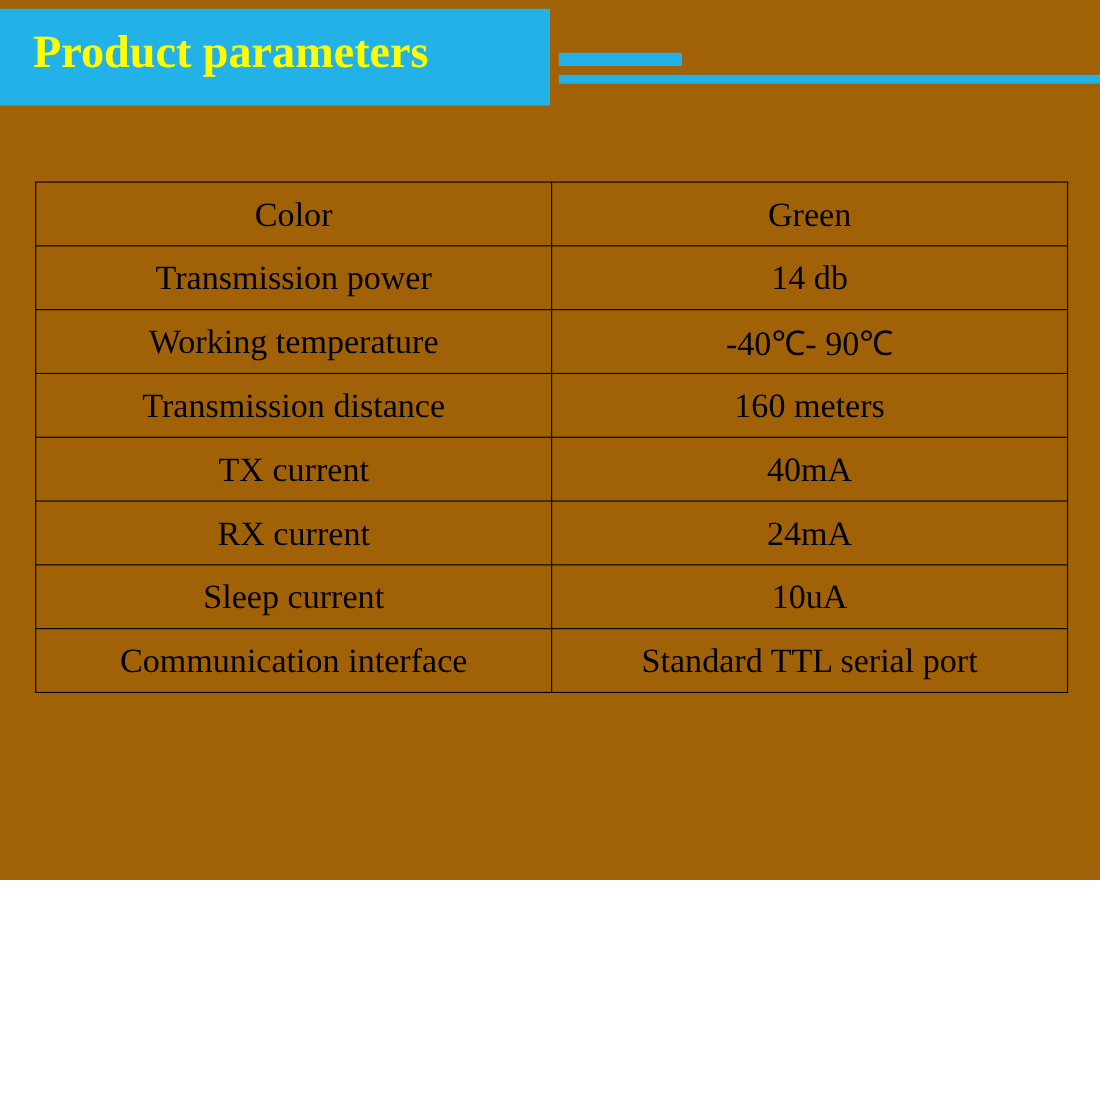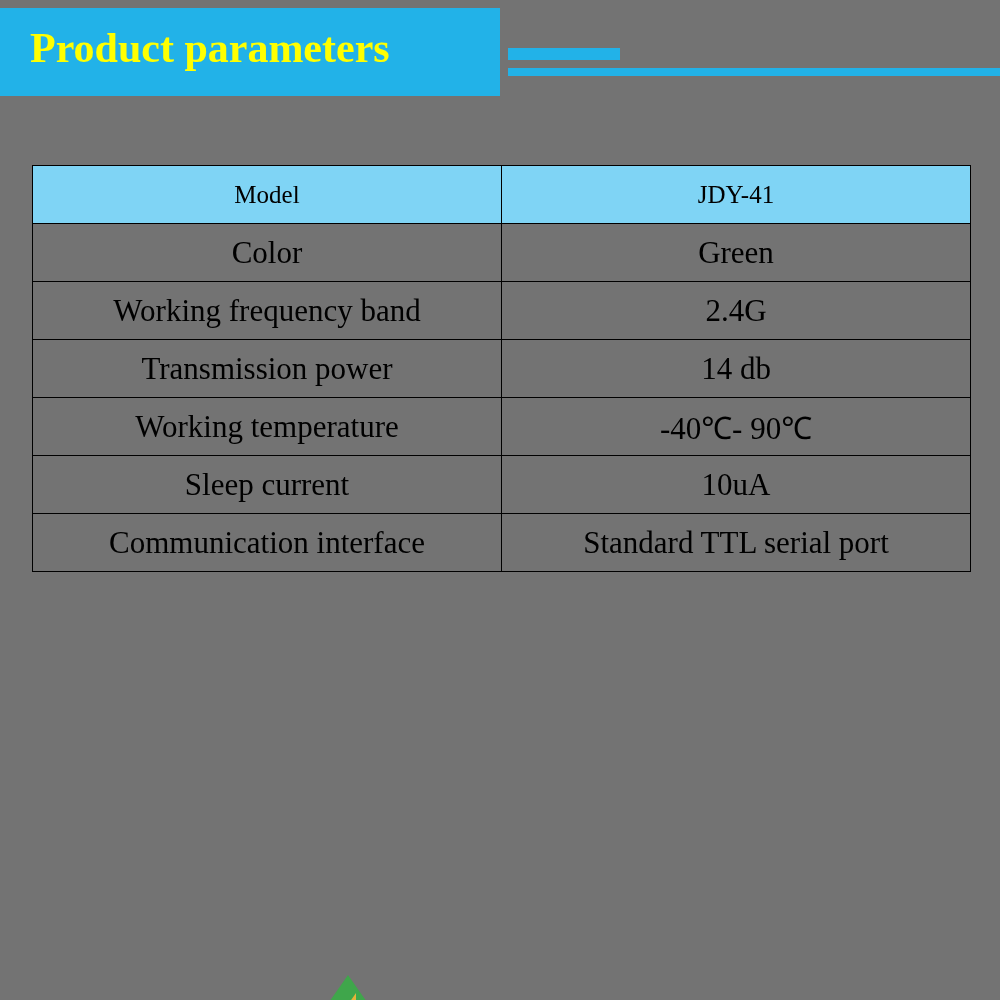--- a/index.html
+++ b/index.html
@@ -7,23 +7,23 @@
     padding: 0;
     width: 1000px;
     height: 1000px;
     background: #ffffff;
     font-family: "Liberation Serif", serif;
   }
 
   .page {
     position: relative;
     width: 1000px;
-    height: 1000px;
+    height: 800px;
     overflow: hidden;
-    background: #737373;
+    background: #a16207;
   }
 
   
   .banner {
     position: absolute;
     left: 0;
     top: 8px;
     width: 500px;
     height: 88px;
     background: #22B2E8;
@@ -123,39 +123,43 @@
 
 <div class="page">
 
   <div class="banner"></div>
   <div class="banner-title">Product parameters</div>
   <div class="bar-short"></div>
   <div class="bar-long"></div>
 
   <table class="spec-table">
     <tbody>
-      <tr class="header-row">
-        <td class="col-label">Model</td>
-        <td class="col-value">JDY-41</td>
-      </tr>
       <tr>
         <td class="col-label">Color</td>
         <td class="col-value">Green</td>
-      </tr>
-      <tr>
-        <td class="col-label">Working frequency band</td>
-        <td class="col-value">2.4G</td>
       </tr>
       <tr>
         <td class="col-label">Transmission power</td>
         <td class="col-value">14 db</td>
       </tr>
       <tr>
         <td class="col-label">Working temperature</td>
         <td class="col-value">-40℃- 90℃</td>
+      </tr>
+      <tr>
+        <td class="col-label">Transmission distance</td>
+        <td class="col-value">160 meters</td>
+      </tr>
+      <tr>
+        <td class="col-label">TX current</td>
+        <td class="col-value">40mA</td>
+      </tr>
+      <tr>
+        <td class="col-label">RX current</td>
+        <td class="col-value">24mA</td>
       </tr>
       <tr>
         <td class="col-label">Sleep current</td>
         <td class="col-value">10uA</td>
       </tr>
       <tr>
         <td class="col-label">Communication interface</td>
         <td class="col-value">Standard TTL serial port</td>
       </tr>
     </tbody>

